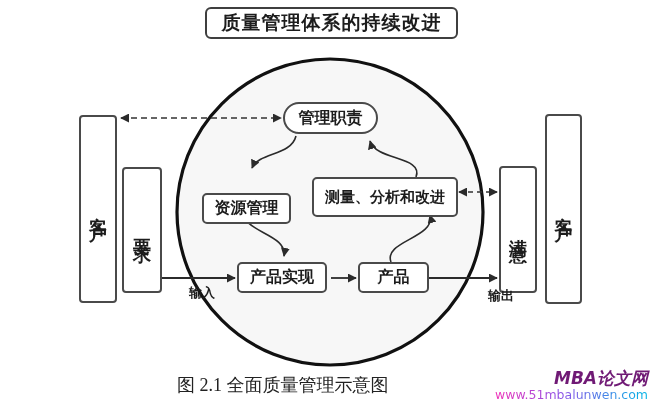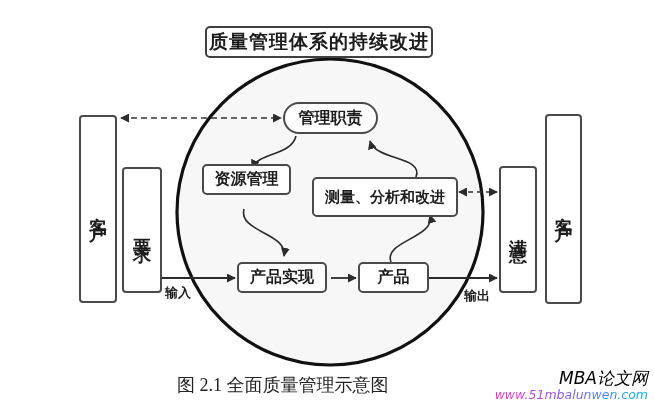--- a/index.html
+++ b/index.html
@@ -7,53 +7,53 @@
     position:relative;width:654px;height:402px;background:#ffffff;overflow:hidden;
     font-family:"DejaVu Sans","Liberation Sans",sans-serif;color:#1c1c1c;
   }
   #connectors{position:absolute;left:0;top:0;z-index:1;}
   .box{
     position:absolute;z-index:2;background:#ffffff;border:2px solid #4a4a4a;border-radius:5px;
     display:flex;align-items:center;justify-content:center;font-weight:bold;color:#1c1c1c;
     box-sizing:border-box;
   }
   .title-box{
-    left:205px;top:26px;width:228px;height:32px;font-size:19px;letter-spacing:1px;border-color:#3f3f3f;
+    left:205px;top:7px;width:253px;height:32px;font-size:19px;letter-spacing:1px;border-color:#3f3f3f;border-radius:6px;
   }
   .node{font-size:15px;}
   .n-mgmt{left:283px;top:102px;width:95px;height:32px;font-size:16px;border-radius:16px;}
-  .n-res{left:202px;top:164px;width:89px;height:31px;font-size:16px;}
+  .n-res{left:202px;top:193px;width:89px;height:31px;font-size:16px;}
   .n-meas{left:312px;top:177px;width:146px;height:40px;}
   .n-real{left:237px;top:262px;width:90px;height:31px;font-size:16px;}
   .n-prod{left:358px;top:262px;width:71px;height:31px;font-size:16px;}
   .vbox{
     writing-mode:vertical-rl;text-orientation:upright;letter-spacing:6px;font-size:18px;
     border-width:2px;border-radius:4px;
   }
   .v-custL{left:79px;top:115px;width:38px;height:188px;}
   .v-req{left:122px;top:167px;width:40px;height:126px;}
   .v-sat{left:499px;top:166px;width:38px;height:127px;}
   .v-custR{left:545px;top:114px;width:37px;height:190px;}
   .flow-label{
-    position:absolute;z-index:3;font-size:13px;font-weight:bold;color:#1c1c1c;
+    position:absolute;z-index:3;font-size:13px;font-weight:bold;color:#1c1c1c;margin-left:24px;
   }
   .lbl-input{left:165px;top:284px;}
   .lbl-output{left:464px;top:287px;text-align:center;}
   .caption{
     position:absolute;z-index:3;left:177px;top:373px;width:320px;text-align:left;
     font-family:"Liberation Serif","DejaVu Serif",serif;font-size:18px;color:#222222;
   }
   .watermark{
     position:absolute;z-index:3;right:6px;bottom:1px;text-align:right;line-height:1.05;
   }
   .wm-name{
-    font-size:17px;font-weight:normal;font-style:italic;color:#000000;display:block;
+    font-size:17px;font-weight:bold;font-style:italic;color:#701a75;display:block;
   }
   .wm-url{
-    font-size:12.5px;font-style:italic;display:block;
+    font-size:12.5px;display:block;
     background:linear-gradient(90deg,#ef2fb8 0%,#8a55e8 45%,#00b6e6 100%);
     -webkit-background-clip:text;background-clip:text;color:transparent;
   }
 </style>
 </head>
 <body>
 
 <div id="stage">
 
   <svg id="connectors" width="654" height="402" viewBox="0 0 654 402">

